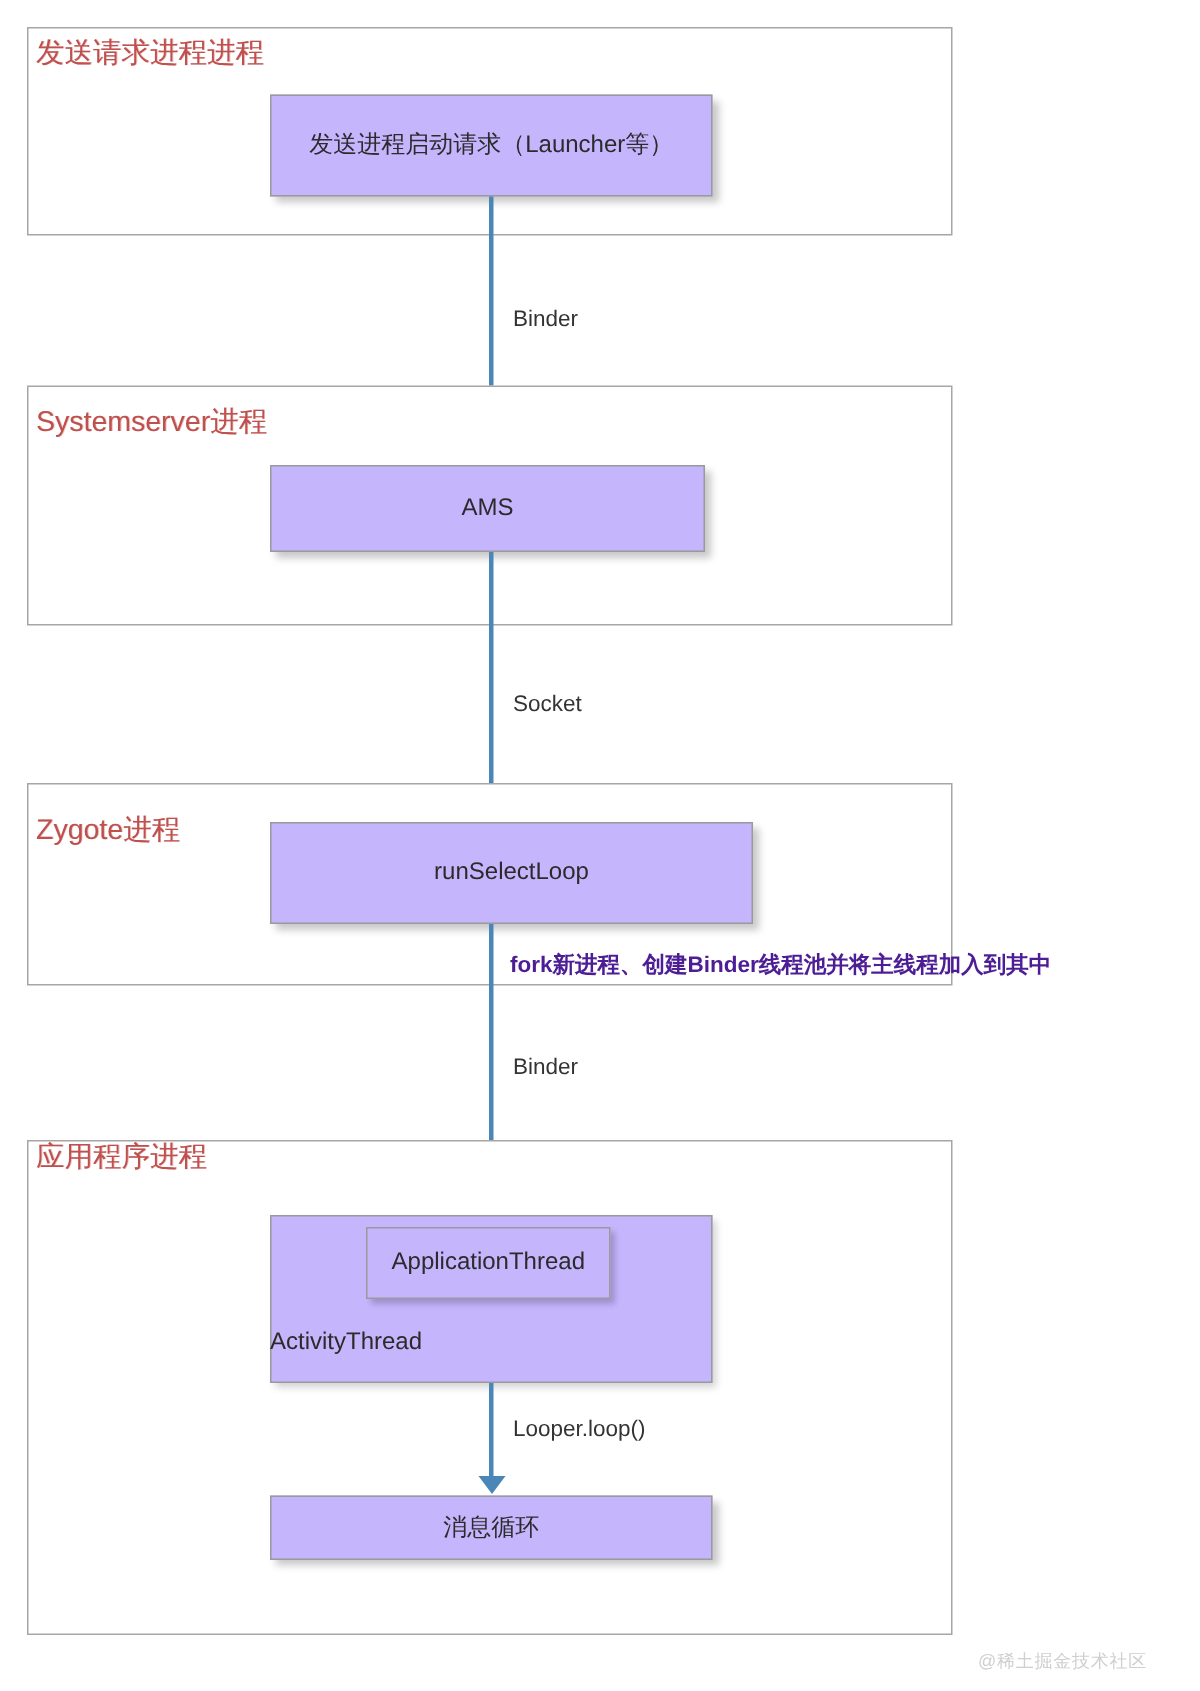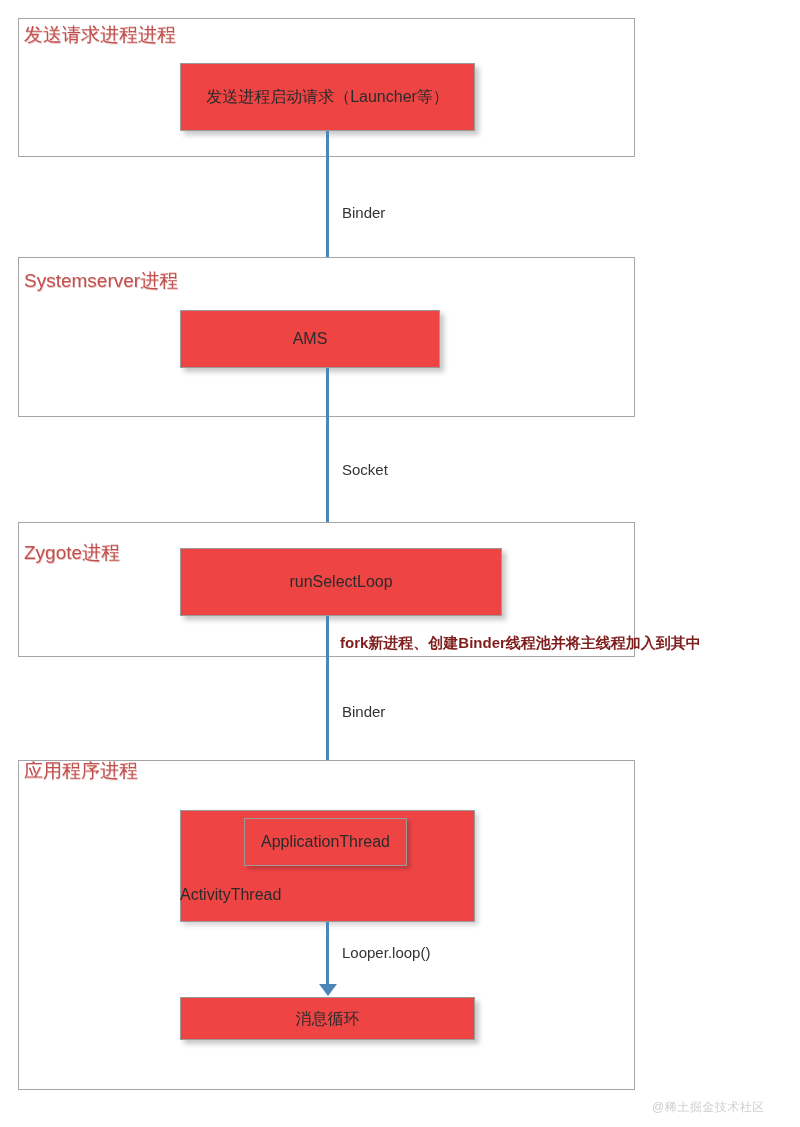--- a/index.html
+++ b/index.html
@@ -28,21 +28,21 @@
     font-weight: normal;
     font-size: 19px;
     letter-spacing: 0px;
     white-space: nowrap;
     text-shadow: 0.6px 0.6px 0 rgba(192,80,77,0.35);
   }
 
   
   .node {
     position: absolute;
-    background: #ef4444;
+    background: #c4b5fd;
     border: 1px solid #9a9a9a;
     box-shadow: 4px 4px 5px rgba(0,0,0,0.22);
     display: flex;
     align-items: center;
     justify-content: center;
     text-align: center;
     color: #2b2b2b;
     font-size: 16px;
     line-height: 1.25;
   }
@@ -76,21 +76,21 @@
   }
   .conn-label {
     position: absolute;
     color: #333333;
     font-size: 15px;
     white-space: nowrap;
   }
   .conn-label.strong {
     font-weight: 600;
     font-size: 15px;
-    color: #7f1d1d;
+    color: #4c1d95;
   }
 
   
   .watermark {
     position: absolute;
     color: #cfcfcf;
     font-size: 12px;
     white-space: nowrap;
     letter-spacing: 0.5px;
   }
@@ -107,21 +107,21 @@
     <span>发送进程启动请求（Launcher等）</span>
   </div>
 
   <div class="conn-line" style="left:326px; top:131px; height:168px;"></div>
   <div class="conn-head" style="left:319px; top:297px;"></div>
   <div class="conn-label" style="left:342px; top:204px;">Binder</div>
 
   <div class="process-box" style="left:18px; top:257px; width:617px; height:160px;"></div>
   <div class="process-title" style="left:24px; top:268px;">Systemserver进程</div>
 
-  <div class="node" style="left:180px; top:310px; width:260px; height:58px;">
+  <div class="node" style="left:180px; top:310px; width:290px; height:58px;">
     <span>AMS</span>
   </div>
 
   <div class="conn-line" style="left:326px; top:368px; height:169px;"></div>
   <div class="conn-head" style="left:319px; top:535px;"></div>
   <div class="conn-label" style="left:342px; top:461px;">Socket</div>
 
   <div class="process-box" style="left:18px; top:522px; width:617px; height:135px;"></div>
   <div class="process-title" style="left:24px; top:540px;">Zygote进程</div>
 

